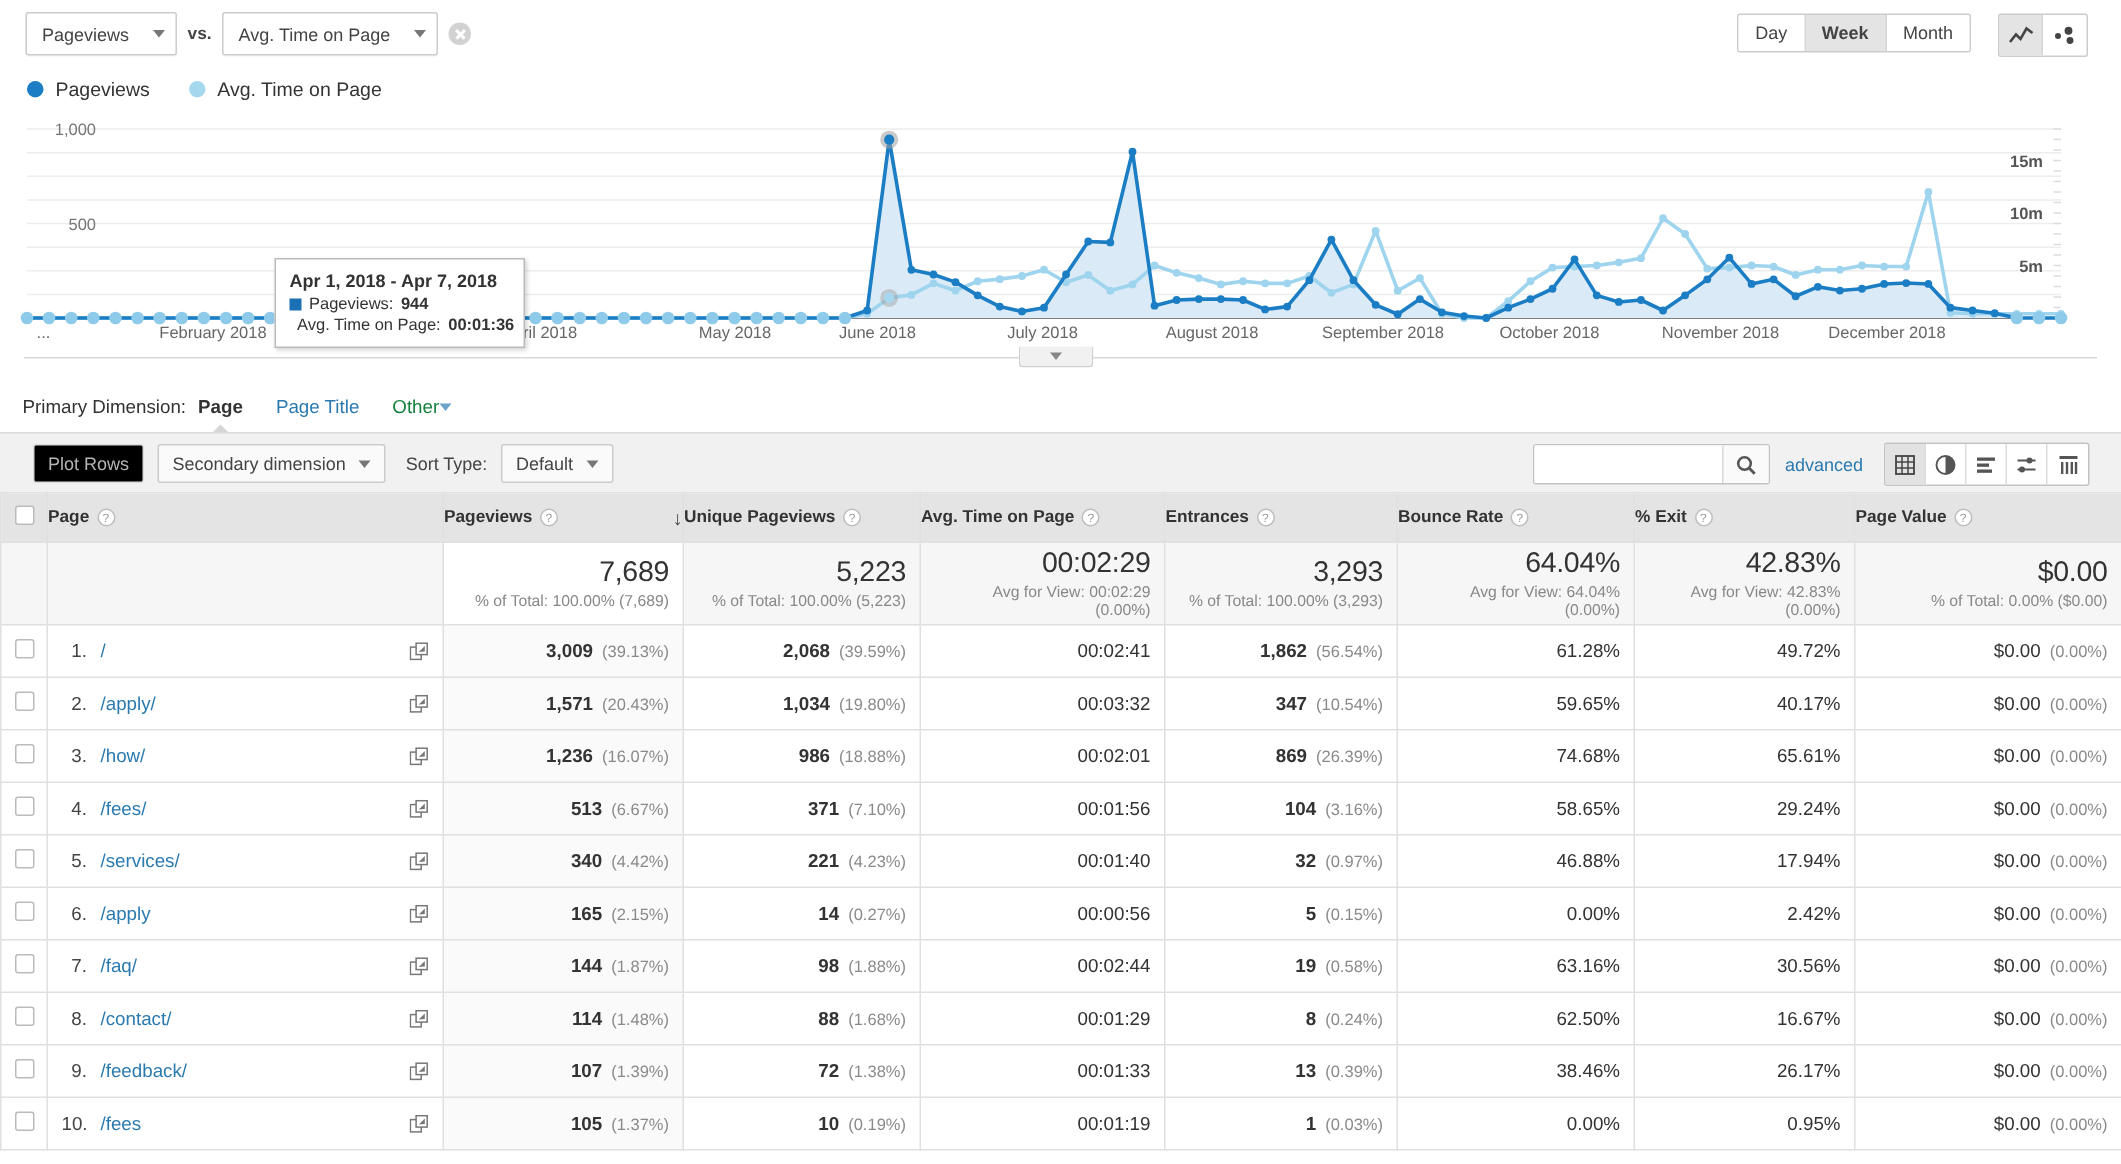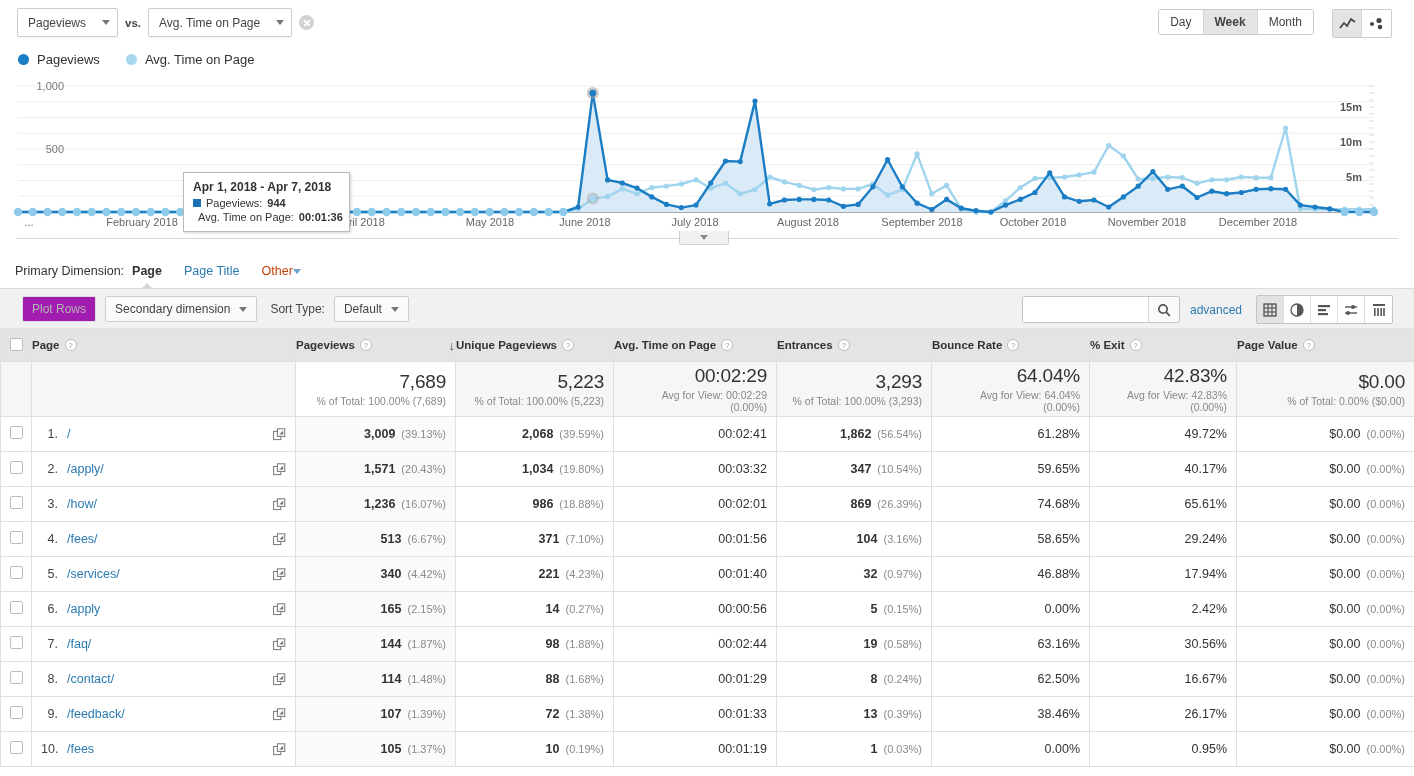--- a/index.html
+++ b/index.html
@@ -81,31 +81,31 @@
   
   .primdim { position:absolute; left:0; top:258px; width:1414px; height:30px; font-size:12.5px; }
   .primdim .inner { position:absolute; left:15px; top:6px; display:flex; align-items:center; gap:0; }
   .pd-label { color:#333; margin-right:8px; }
   .pd-active { color:#333; font-weight:bold; margin-right:22px; position:relative; }
   .pd-active::after {
     content:""; position:absolute; left:50%; bottom:-11px; margin-left:-6px;
     width:0;height:0;border-left:6px solid transparent;border-right:6px solid transparent;border-bottom:6px solid #d6d6d6;
   }
   .pd-link { color:#2a7ab0; margin-right:22px; cursor:pointer; }
-  .pd-other { color:#c2410c; cursor:pointer; display:flex; align-items:center; gap:0; }
+  .pd-other { color:#15803d; cursor:pointer; display:flex; align-items:center; gap:0; }
   .pd-other .caret { border-top-color:#6ba4c9; }
 
   
   .toolsrow { position:absolute; left:0; top:288px; width:1414px; height:40px; background:#f1f1f1; border-top:1px solid #dcdcdc; }
   .tools-left { position:absolute; left:22px; top:7px; display:flex; align-items:center; gap:9px; }
   .btn-plain {
     height:26px; border:1px solid #ccc; border-radius:2px; background:#fafafa;
     display:flex; align-items:center; padding: 0 9px; font-size:12px; color:#444; cursor:pointer;
   }
-  .btn-plain.disabled { color:#b5b5b5; border-color:#dcdcdc; background:#a21caf; cursor:default;justify-content:center; }
+  .btn-plain.disabled { color:#b5b5b5; border-color:#dcdcdc; background:#000000; cursor:default;justify-content:center; }
   .btn-plain .caret { margin-left: 9px; }
   .sorttype-lbl { font-size:12px; color:#444; margin-left:4px; }
   .tools-right { position:absolute; right:21px; top:6px; display:flex; align-items:center; gap:10px; }
   .searchbox { display:flex; height:27px; border:1px solid #c3c3c3; border-radius:2px; background:#fff; }
   .searchbox input { width:125px; border:none; outline:none; padding:0 6px; font-size:12px; font-family:"Liberation Sans",sans-serif; }
   .search-btn { width:31px; border-left:1px solid #d8d8d8; background:#fafafa; display:flex;align-items:center;justify-content:center; cursor:pointer; }
   .advanced { font-size:12px; color:#2a7ab0; cursor:pointer; }
   .viewicons { display:flex; border:1px solid #c3c3c3; border-radius:2px; background:#fff; margin-left:4px; }
   .viewicons > div { width:27px; height:27px; display:flex;align-items:center;justify-content:center; border-right:1px solid #dcdcdc; cursor:pointer; }
   .viewicons > div:last-child { border-right:none; }

